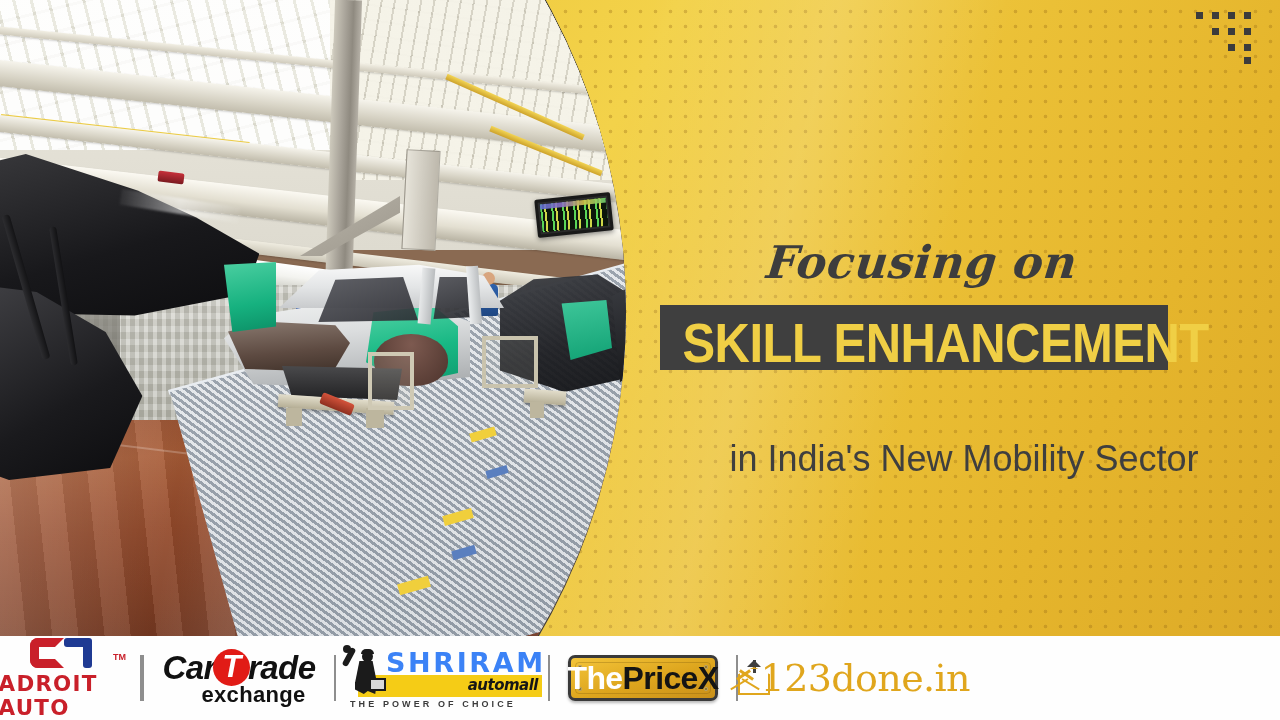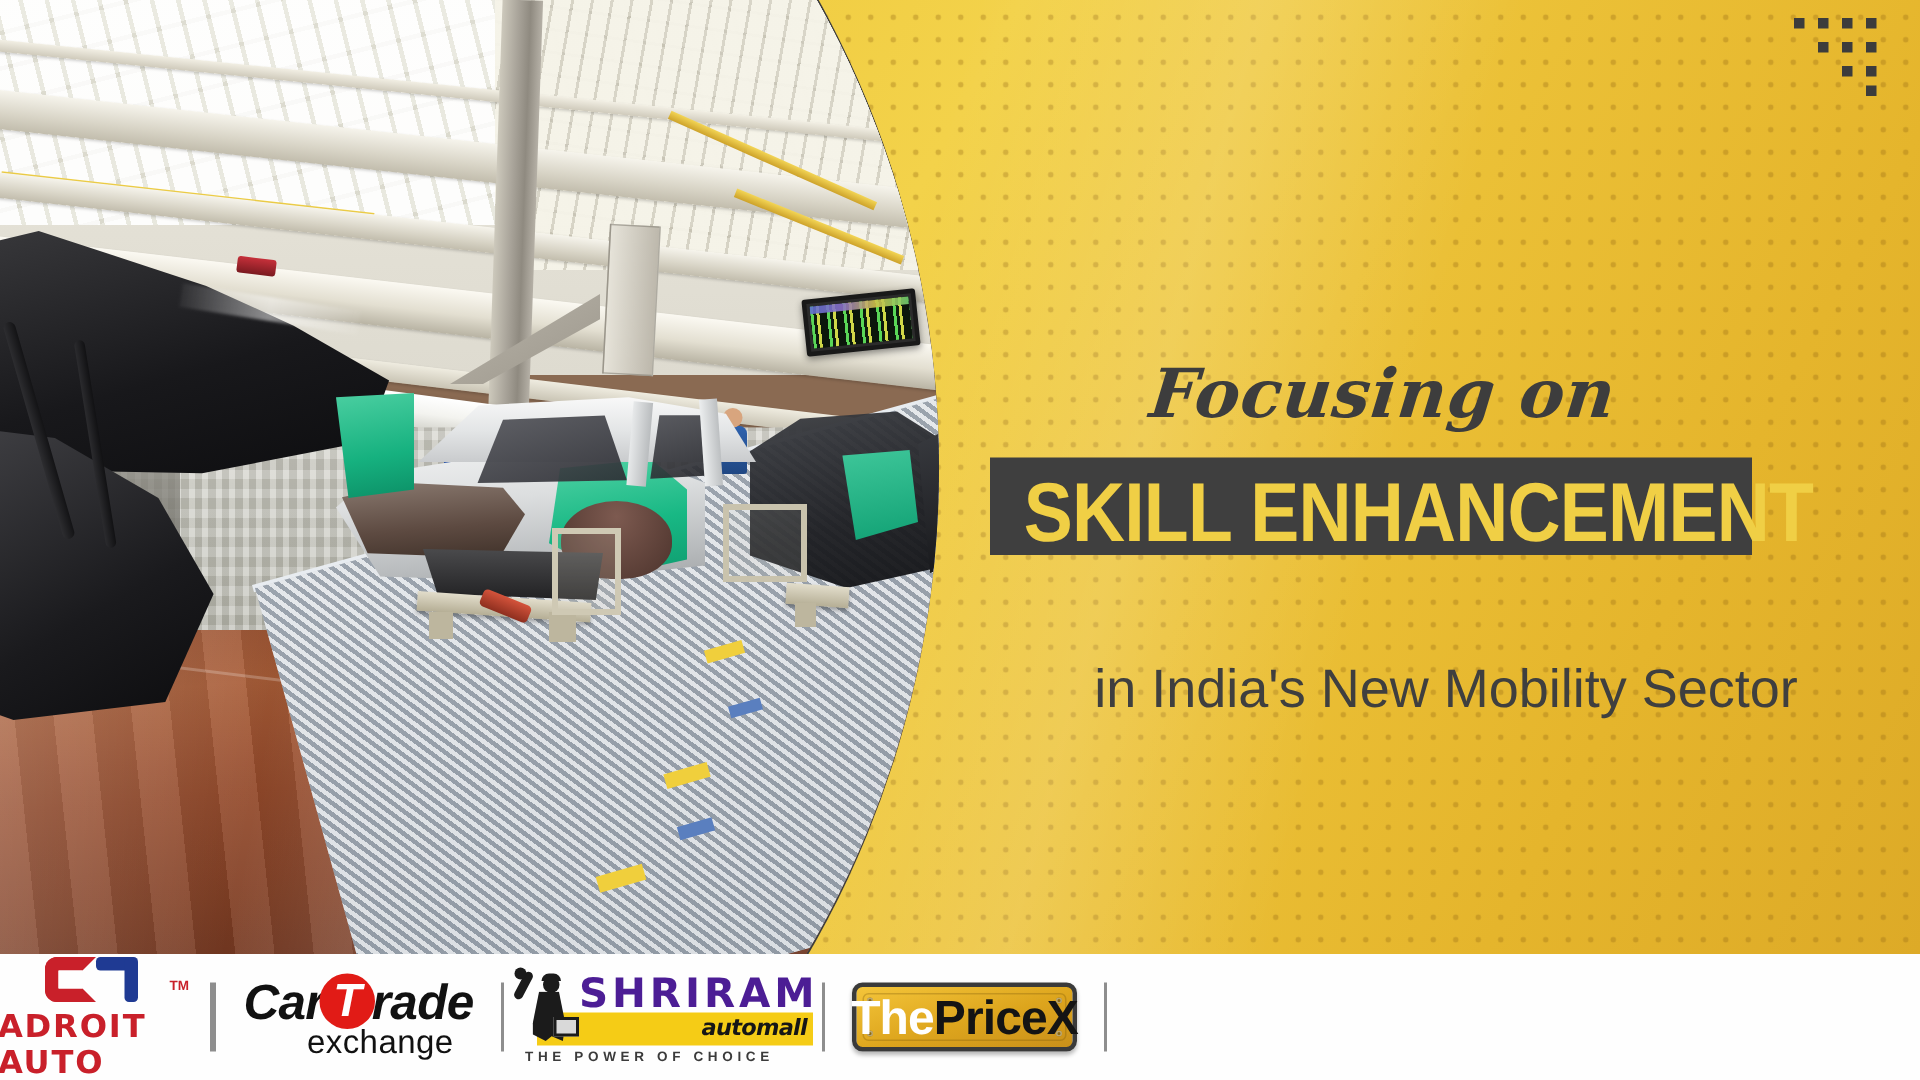--- a/index.html
+++ b/index.html
@@ -475,35 +475,35 @@
     position:relative; font-size:33px; font-weight:700; color:#111;
     letter-spacing:-.5px; display:flex; align-items:flex-start;font-style:italic;
   }
   .ct-tcircle {
     display:inline-flex; align-items:center; justify-content:center;
     width:37px; height:37px; border-radius:50%;
     background:#e11b16; color:#fff; font-size:31px; font-weight:700;
     margin:0 -2px 0 -3px;
   }
   .ct-line2 {
-    font-size:22px; font-weight:400; color:#111; letter-spacing:.3px;
+    font-size:22px; font-weight:700; color:#111; letter-spacing:.3px;
     margin-top:-5px; margin-left:29px;
   }
 
   
   .shriram { width:212px; position:relative; }
   .sh-inner { position:relative; width:200px; height:62px; }
   .sh-yellow {
     position:absolute; left:16px; top:28px; width:184px; height:22px;
     background:#f5cc16;
   }
   .sh-word {
     position:absolute; left:44px; top:0px;
     font-family:"DejaVu Sans", sans-serif;
-    font-weight:700; font-size:27px; color:#4c1d95;
+    font-weight:700; font-size:27px; color:#3b82f6;
     letter-spacing:2.6px;
   }
   .sh-automall {
     position:absolute; right:4px; top:29px;
     font-family:"DejaVu Sans", sans-serif;
     font-style:italic; font-weight:700; font-size:15px; color:#161616;
     letter-spacing:-.5px;
   }
   .sh-tag {
     position:absolute; left:8px; top:52px;
@@ -762,15 +762,27 @@
         <div class="px-screw px-s1"></div>
         <div class="px-screw px-s2"></div>
         <div class="px-screw px-s3"></div>
         <div class="px-screw px-s4"></div>
         <div class="px-text"><span class="px-the">The</span><span class="px-rest">PriceX</span></div>
       </div>
     </div>
 
     <div class="divider"></div>
 
+    <div class="logo-cell done123">
+      <div class="d123-icon">
+        <div class="d123-arrowhead"></div>
+        <div class="d123-arrow"></div>
+        <div class="d123-box"></div>
+        <div class="d123-fold-l"></div>
+        <div class="d123-fold-r"></div>
+        <div class="d123-x1"></div>
+        <div class="d123-x2"></div>
+      </div>
+      <div class="d123-text">123done.in</div>
+    </div>
 
   </div>
 </div>
 
 </body></html>

